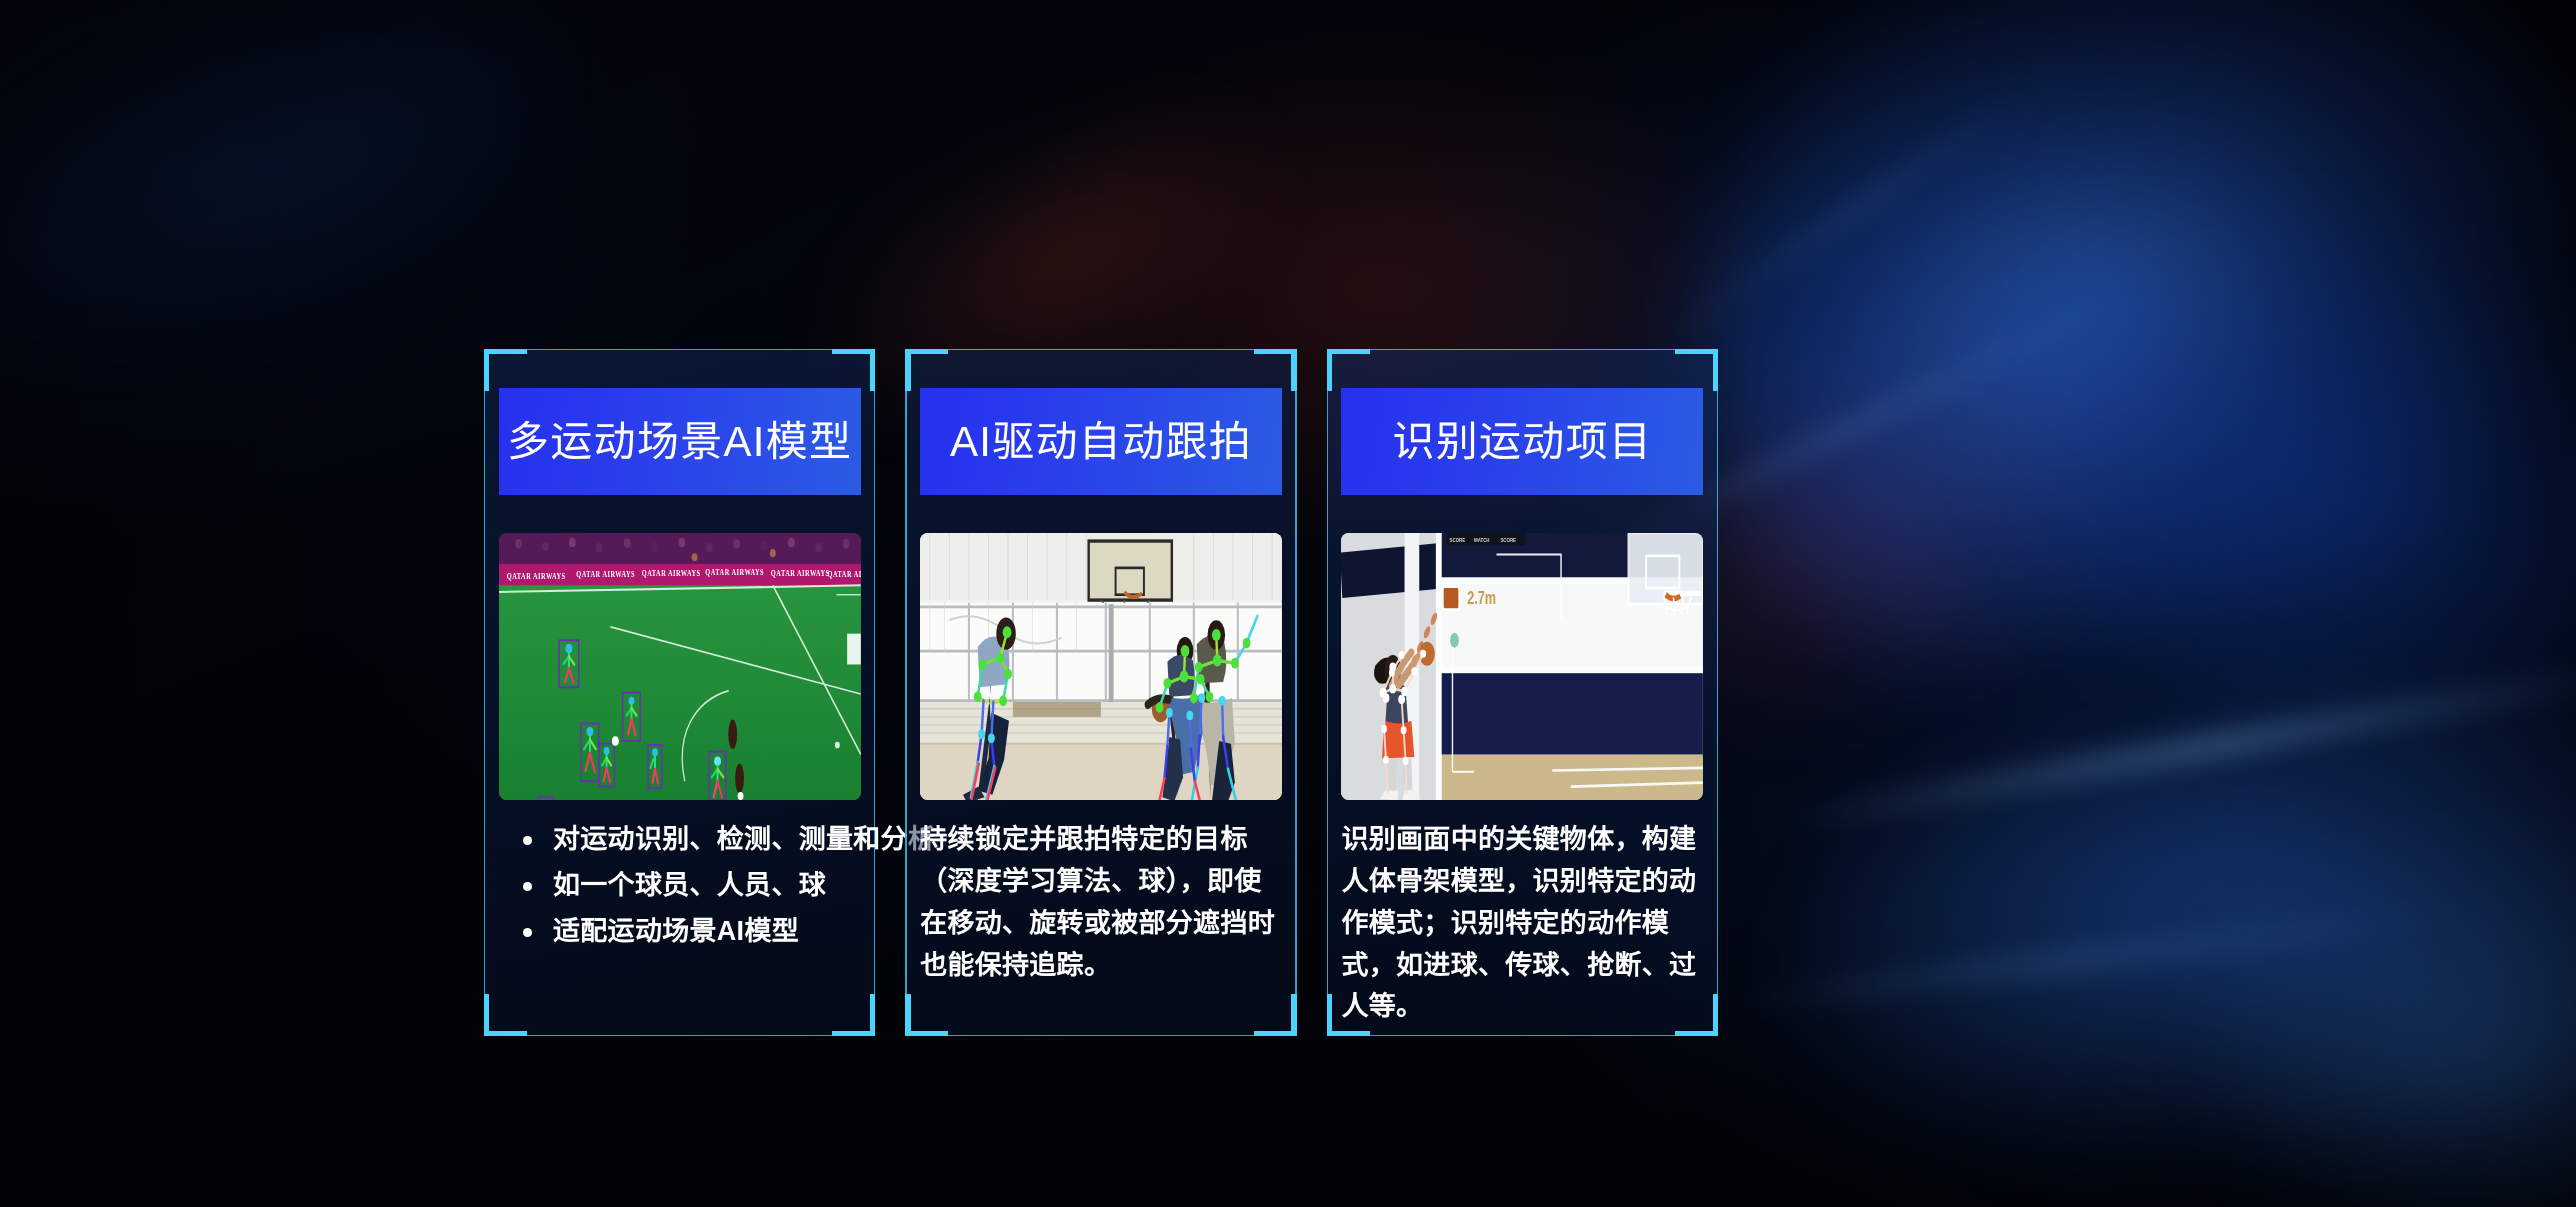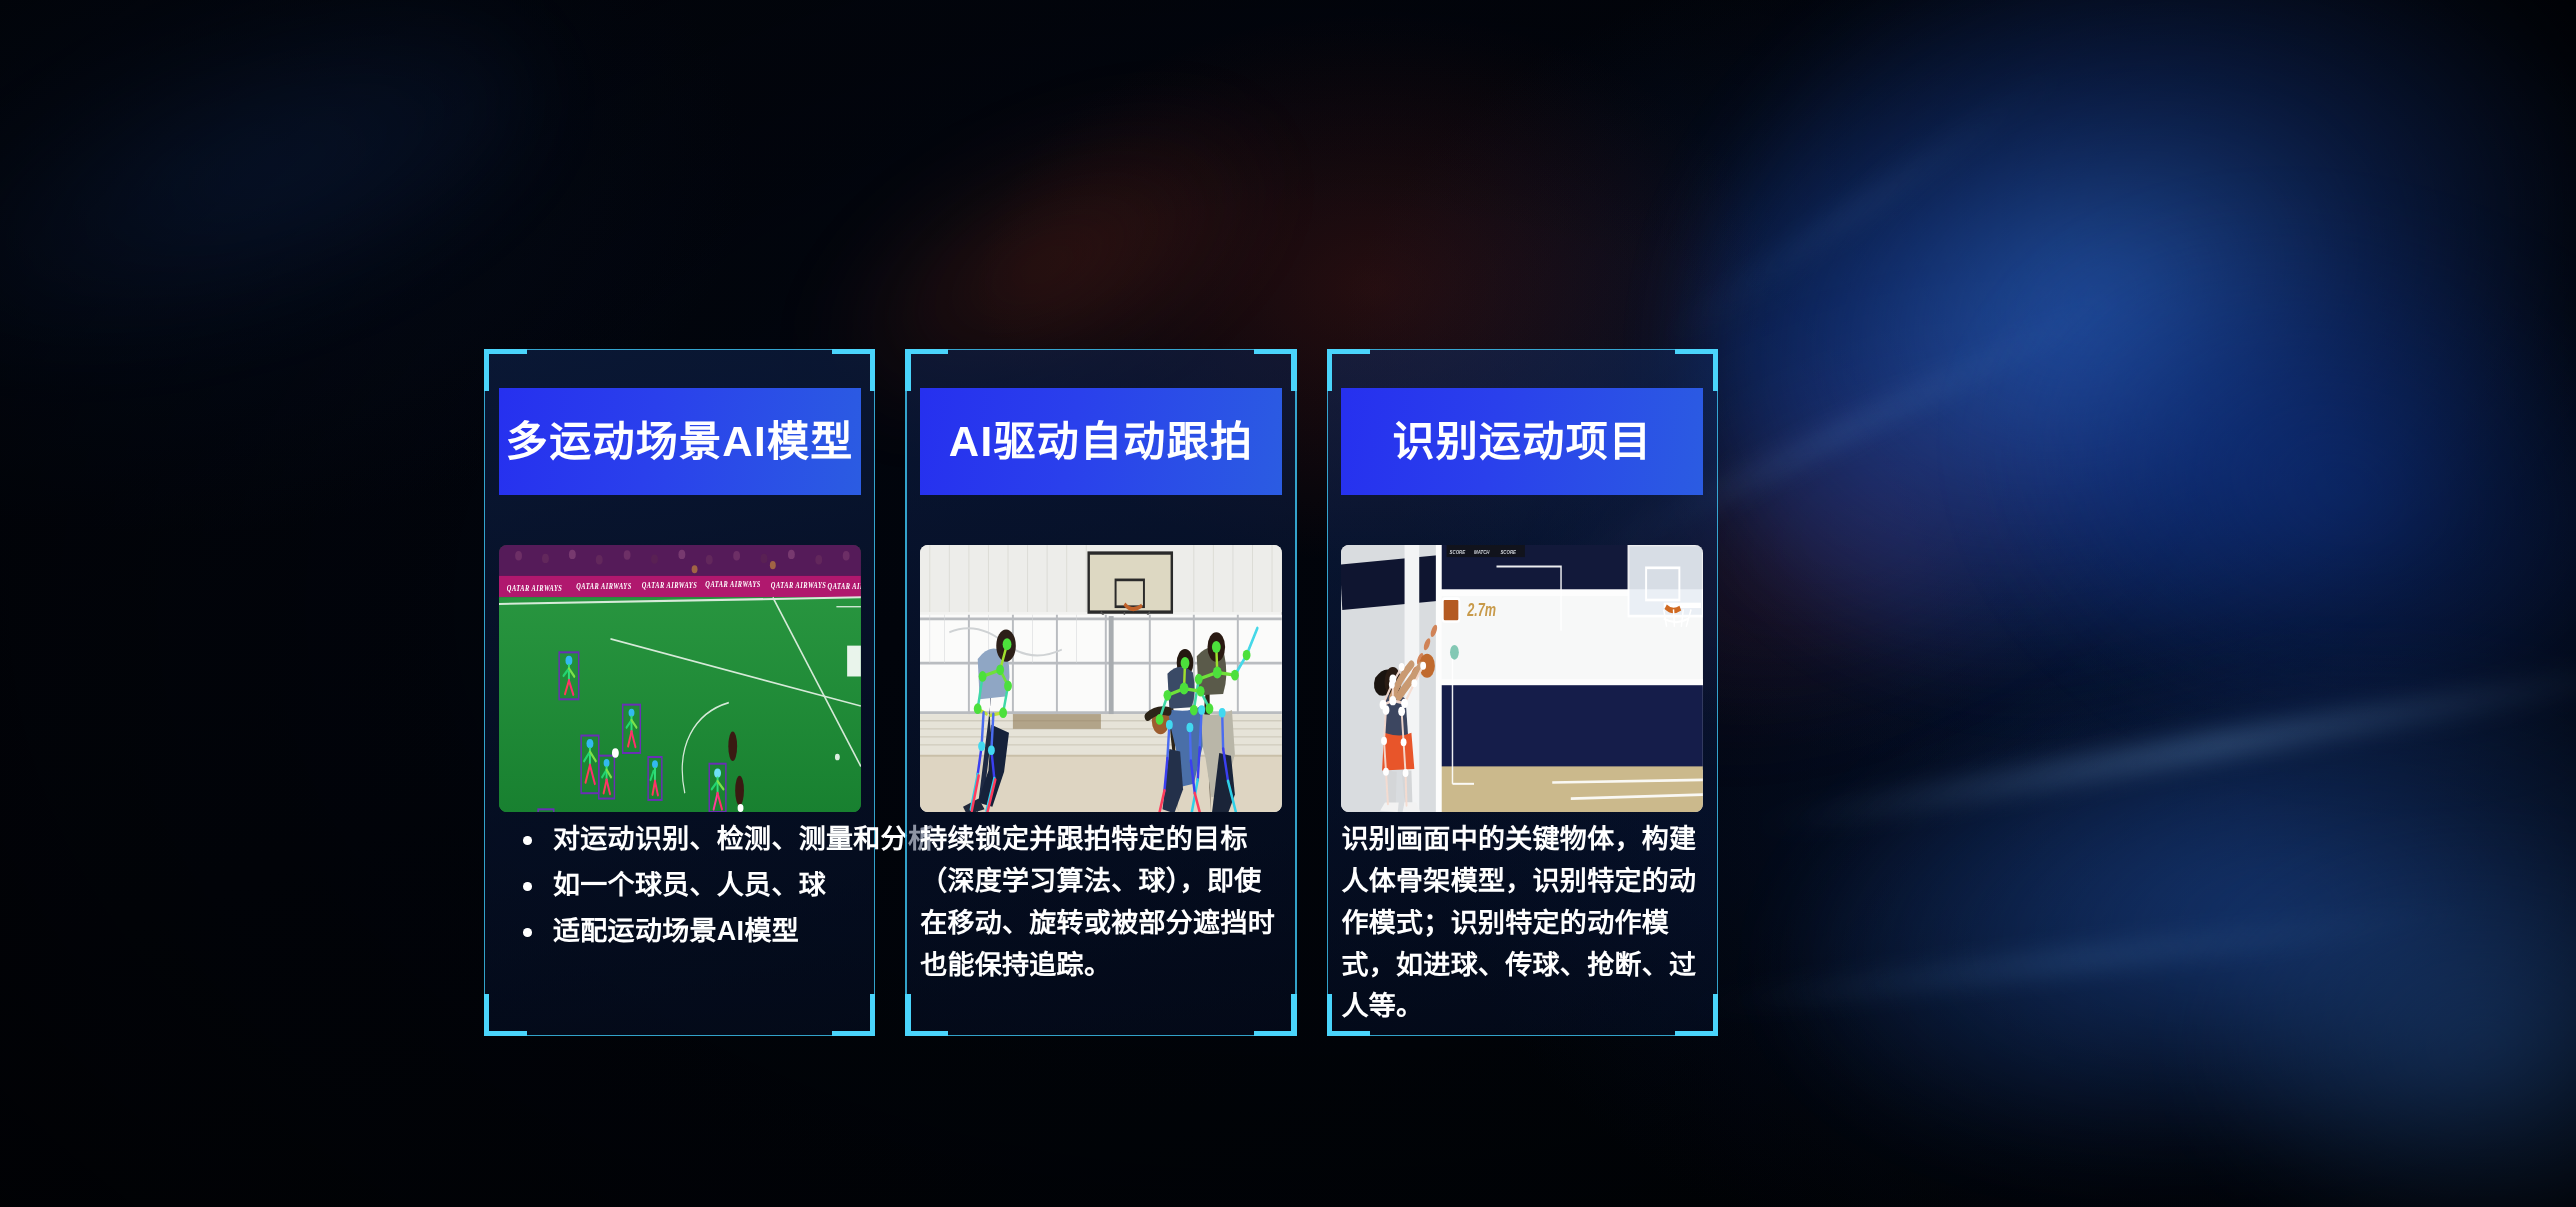--- a/index.html
+++ b/index.html
@@ -68,26 +68,26 @@
   .brk .v{width:5.4px;height:42px;}
   .brk.tl{left:0;top:0;}  .brk.tl .h{left:0;top:0;}  .brk.tl .v{left:0;top:0;}
   .brk.tr{right:0;top:0;} .brk.tr .h{right:0;top:0;} .brk.tr .v{right:0;top:0;}
   .brk.bl{left:0;bottom:0;} .brk.bl .h{left:0;bottom:0;} .brk.bl .v{left:0;bottom:0;}
   .brk.br{right:0;bottom:0;} .brk.br .h{right:0;bottom:0;} .brk.br .v{right:0;bottom:0;}
 
   
   .title{position:absolute;left:14.8px;top:39px;width:calc(100% - 29.5px);height:107px;
     background:linear-gradient(100deg,#2630ef 0%,#2a40ec 42%,#2b5ce2 100%);
     display:flex;align-items:center;justify-content:center;}
-  .title span{color:#fff;font-size:42px;font-weight:700;letter-spacing:1.3px;line-height:1;
+  .title span{color:#fff;font-size:42px;font-weight:400;letter-spacing:1.3px;line-height:1;
     font-family:"Liberation Sans","DejaVu Sans",sans-serif;}
 
   
-  .thumb{position:absolute;left:14.8px;top:196px;width:calc(100% - 29.5px);height:267px;
-    border-radius:8px;overflow:hidden;background:#0a0f1c;font-style:italic;}
+  .thumb{position:absolute;left:14.8px;top:184px;width:calc(100% - 29.5px);height:267px;
+    border-radius:8px;overflow:hidden;background:#0a0f1c;}
   .thumb svg{display:block;width:100%;height:100%;}
 
   
   .body{position:absolute;left:14.8px;right:14.8px;top:470px;color:#fff;
     font-size:27px;line-height:1.55;font-weight:700;letter-spacing:0.3px;}
   .body.list{left:34px;right:13.4px;}
   ul.bl{list-style:none;margin:0;padding:0;}
   ul.bl li{position:relative;padding-left:35px;margin-bottom:4px;white-space:nowrap;}
   ul.bl li::before{content:"";position:absolute;left:5.4px;top:17.4px;width:8.7px;height:8.7px;border-radius:50%;background:#fff;}
   .para{margin:0;}

